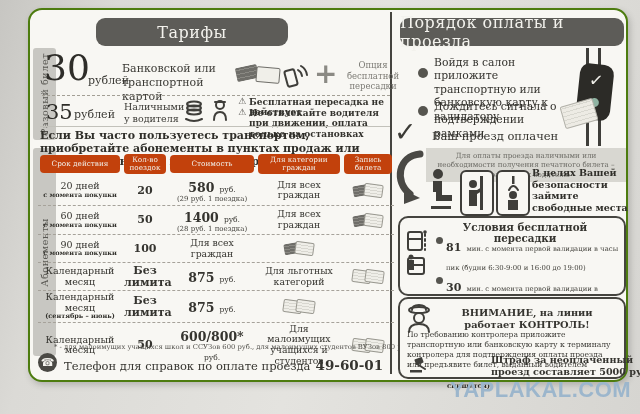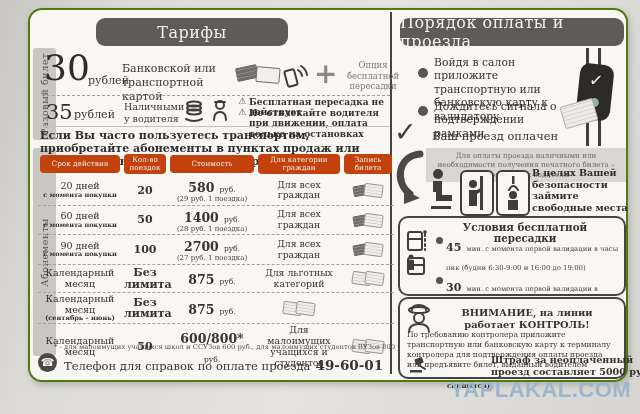--- a/index.html
+++ b/index.html
@@ -232,25 +232,20 @@
         <span class="mini-card light"></span>
       </div>
     </div>
 
     <div class="trow">
       <div class="cell">
         <span class="p-main">90 дней</span>
         <span class="p-note">с момента покупки</span>
       </div>
       <div class="cell trips">100</div>
-      <div class="cell cost">
-        <b>2700</b>
-        <span class="cunit">руб.</span>
-        <span class="cost-note">(27 руб. 1 поездка)</span>
-      </div>
       <div class="cell cat">Для всех граждан</div>
       <div class="cell tickcell">
         <span class="mini-card dark"></span>
         <span class="mini-card light"></span>
       </div>
     </div>
 
     <div class="trow">
       <div class="cell">
         <span class="p-main">Календарный месяц</span>
@@ -365,21 +360,21 @@
       <circle cx="20" cy="2" r="1.8" class="fl"></circle>
       <rect x="3" y="28" width="16" height="16" rx="2" class="st"></rect>
       <line x1="3" y1="35" x2="19" y2="35" class="st"></line>
       <circle cx="6" cy="27" r="2.5" class="fl"></circle>
       <path class="fl" d="M3 30 h6 v10 h-6 Z"></path>
     </svg>
     <div class="rbox-title abs" style="left:34px;top:4px;width:182px;">Условия бесплатной пересадки</div>
     <div class="abs" style="left:36px;top:18px;width:184px;">
       <div class="rule">
         <span class="dot"></span>
-        <span><b>45</b>
+        <span><b>81</b>
         <span class="rule-text">мин. с момента первой валидации в часы пик (будни 6:30-9:00 и 16:00 до 19:00)</span></span>
       </div>
       <div class="rule">
         <span class="dot"></span>
         <span><b>30</b>
         <span class="rule-text">мин. с момента первой валидации в будни за рамками часов пик и в выходные дни</span></span>
       </div>
       <div class="warn-row" style="margin-top:1px;">
         <span class="warn-glyph">⚠</span>
         <span>

